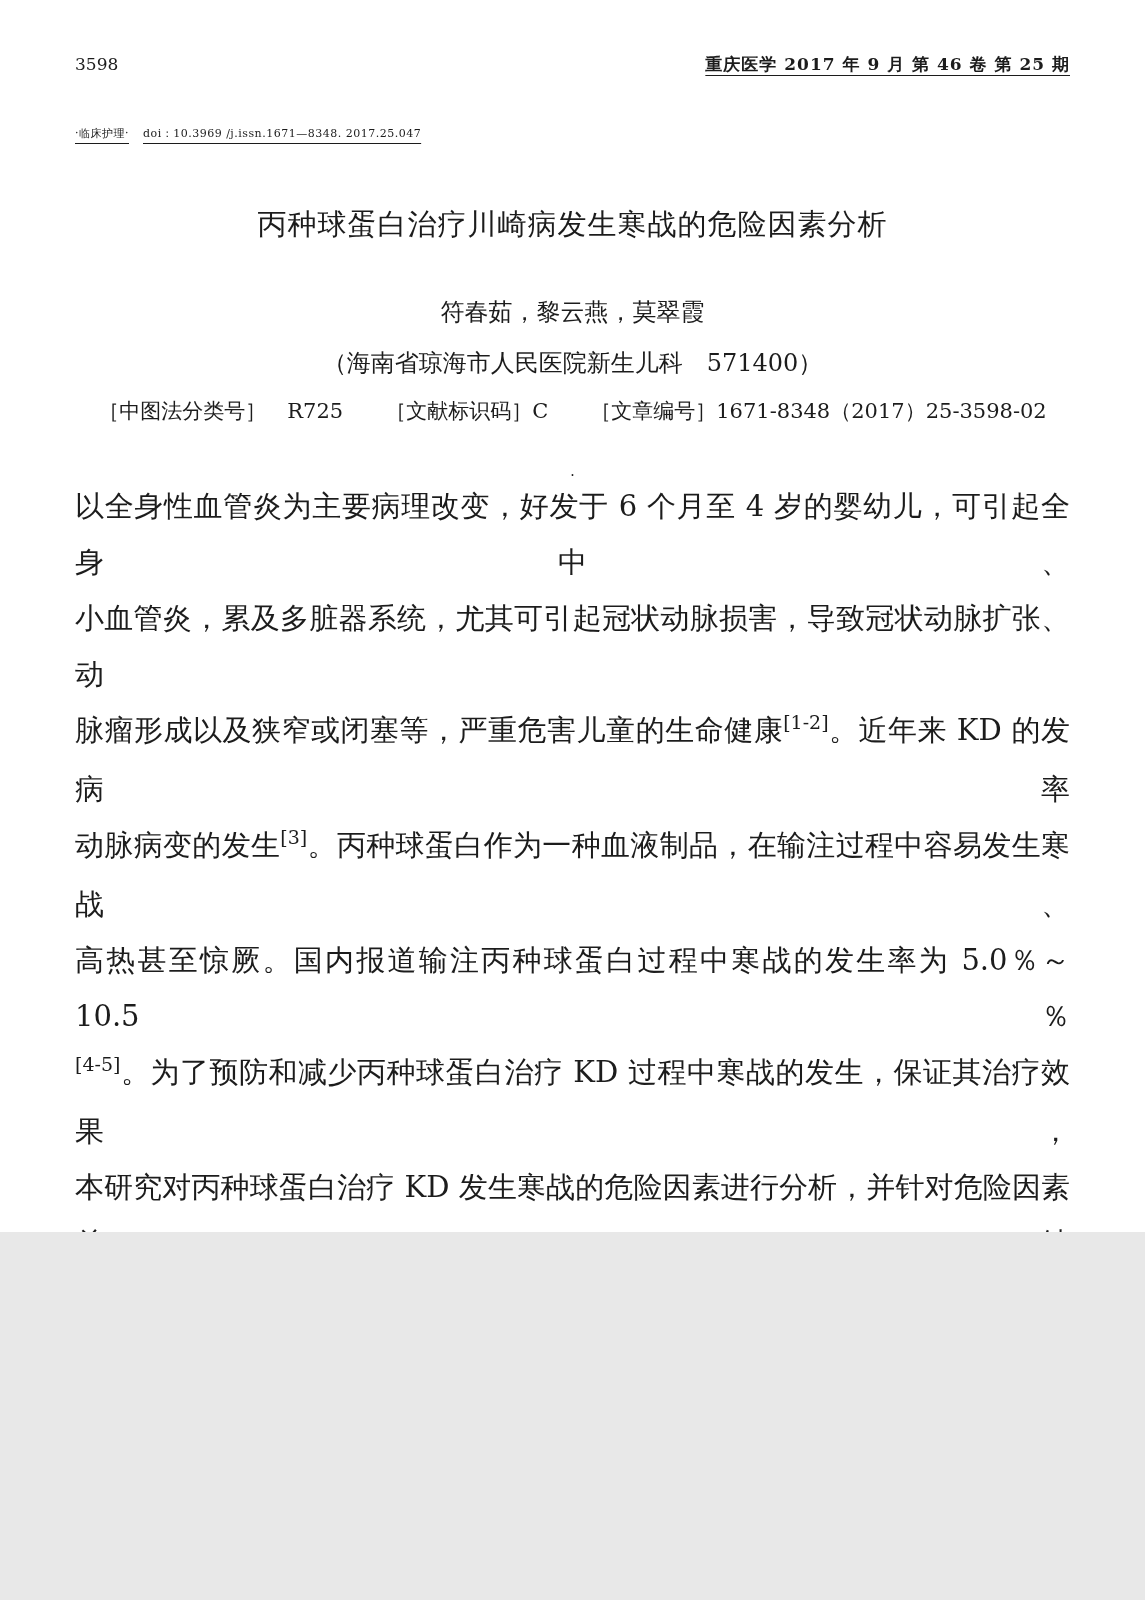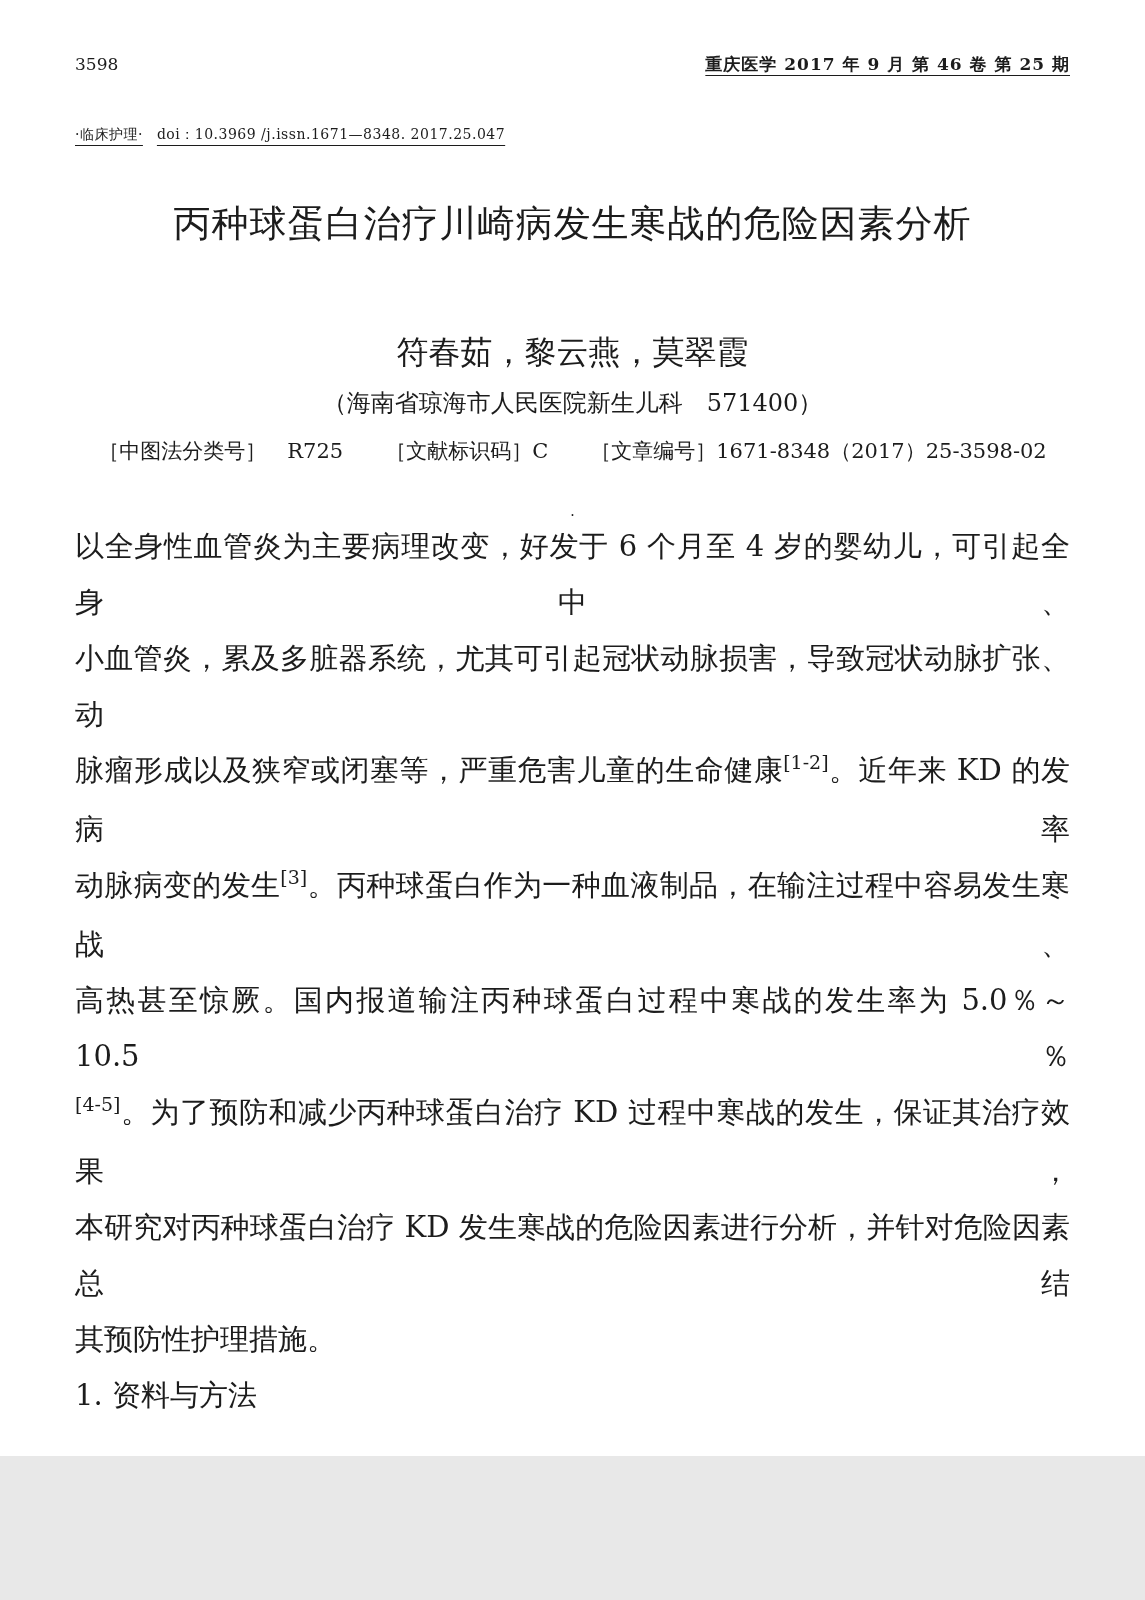--- a/index.html
+++ b/index.html
@@ -1,20 +1,20 @@
 <!DOCTYPE html>
 <html><head>
 <meta charset="utf-8">
 <style>
   * { margin: 0; padding: 0; box-sizing: border-box; }
   html, body { background: #e8e8e8; }
   .page {
     position: relative;
     width: 1145px;
-    height: 1456px;
+    height: 1232px;
     margin: 0 auto;
     background: #ffffff;
     color: #1c1c1c;
     font-family: "DejaVu Serif", "Liberation Serif", serif;
     padding: 52px 75px 0 75px;
     overflow: hidden;
   }
   .header-row {
     display: flex;
     justify-content: space-between;
@@ -23,40 +23,40 @@
     line-height: 24px;
   }
   .journal-info {
     text-decoration: underline;
     text-underline-offset: 5px;
     letter-spacing: 1px;
     font-weight: bold;
   }
   .doi-row {
     margin-top: 46px;
-    font-size: 14px;
+    font-size: 11px;
     line-height: 24px;
     width: fit-content;
     text-decoration: underline;
     text-underline-offset: 6px;
     letter-spacing: 0.5px;
   }
   .doi-row .sep { display: inline-block; width: 14px; }
   .article-title {
     margin-top: 58px;
     text-align: center;
-    font-size: 37px;
+    font-size: 29px;
     line-height: 40px;
     font-weight: 500;
     letter-spacing: 1px;
   }
   .authors-line {
-    margin-top: 92px;
+    margin-top: 52px;
     text-align: center;
-    font-size: 32px;
+    font-size: 24px;
     line-height: 32px;
   }
   .affiliation-line {
     margin-top: 20px;
     text-align: center;
     font-size: 24px;
     line-height: 30px;
   }
   .meta-line {
     margin-top: 18px;

